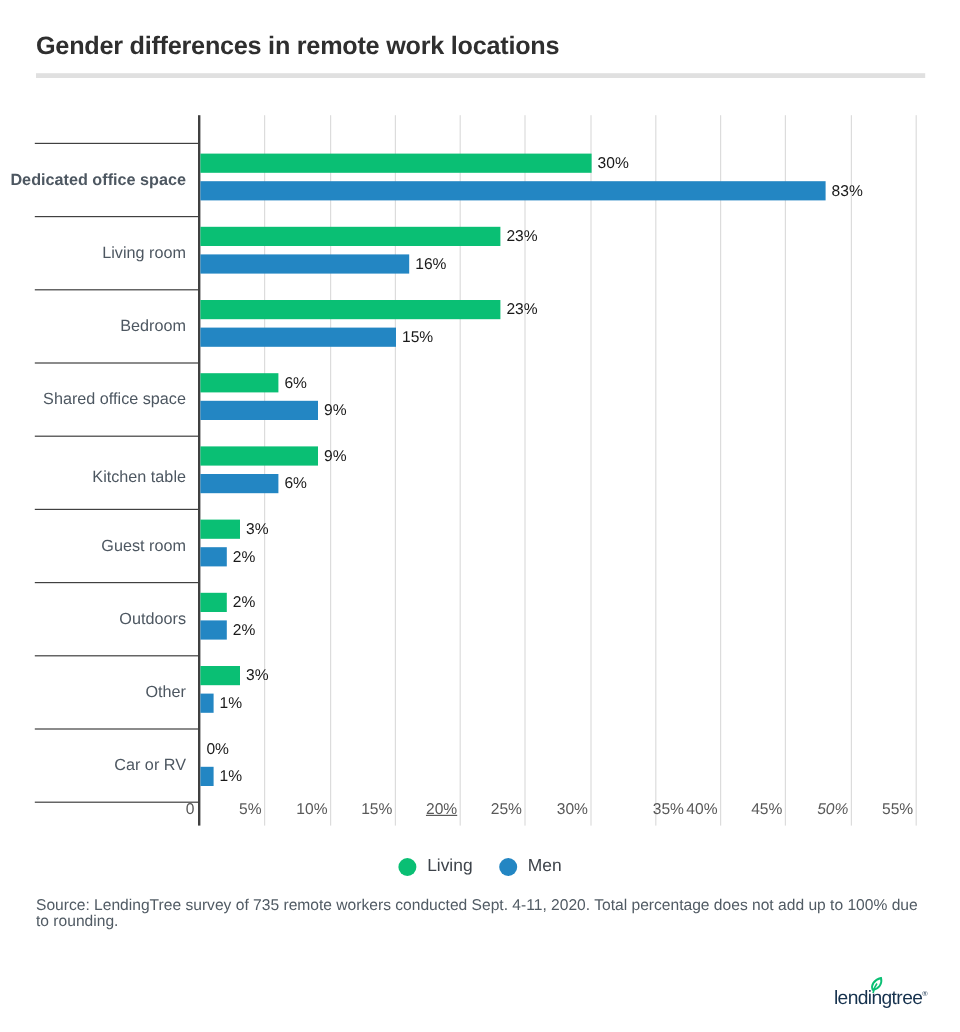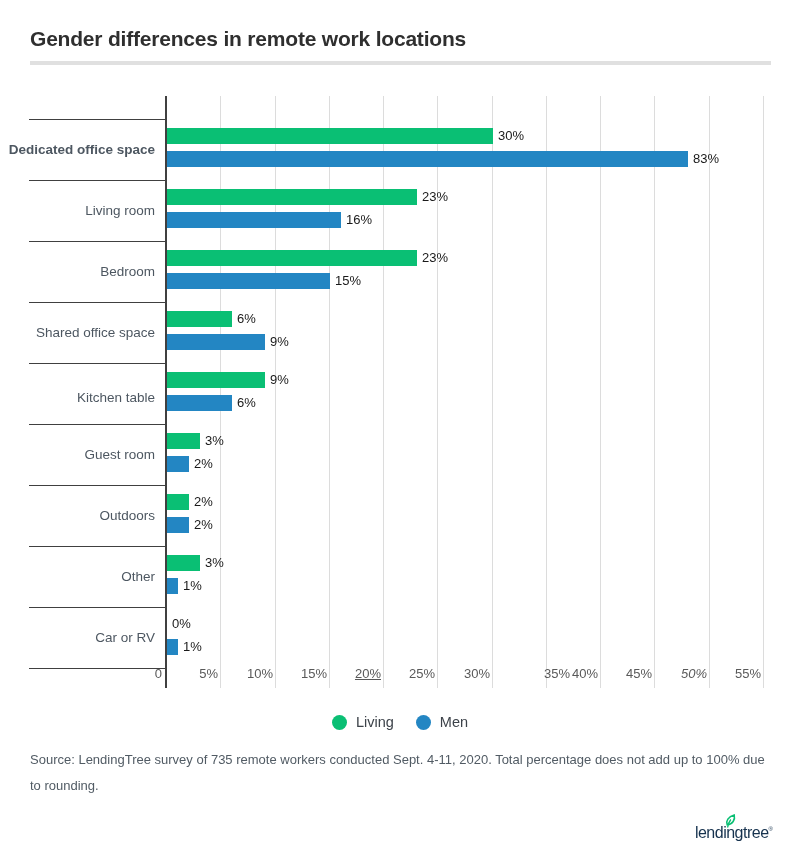--- a/index.html
+++ b/index.html
@@ -103,21 +103,21 @@
   }
   .legend-item { display: flex; align-items: center; gap: 9px; }
   .legend-dot { width: 15px; height: 15px; border-radius: 50%; }
   .legend-label { font-size: 14.5px; color: #3d434a; }
   .source-note {
     position: absolute;
     left: 30px;
     top: 747px;
     width: 748px;
     font-size: 13px;
-    line-height: 26px;
+    line-height: 14px;
     color: #515b64;
   }
   .logo {
     position: absolute;
     right: 27px;
     top: 824px;
     height: 22px;
   }
   .logo-text {
     font-size: 16px;

